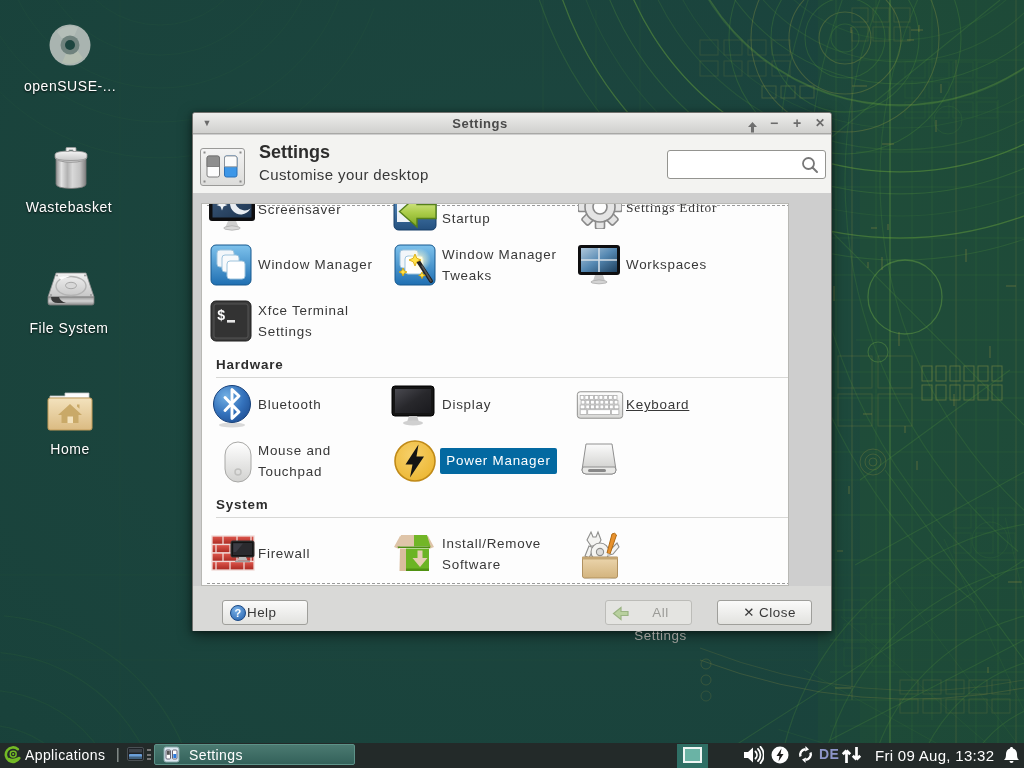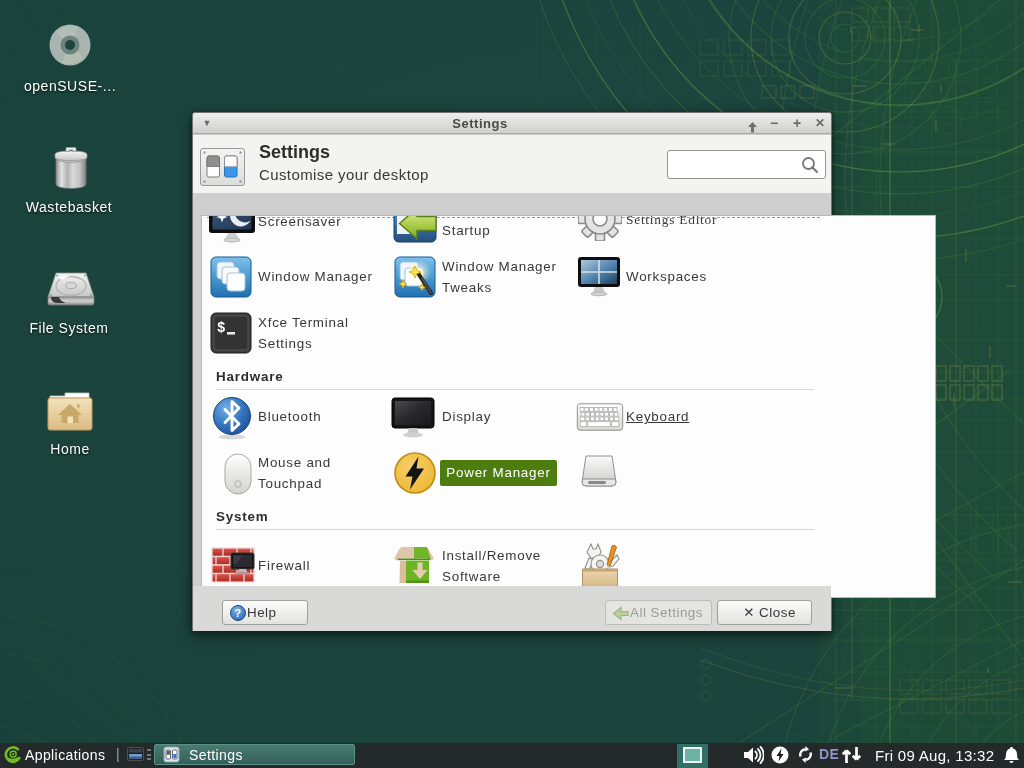--- a/index.html
+++ b/index.html
@@ -11,21 +11,21 @@
 
 #win { position:absolute; left:192px; top:112px; width:640px; height:519px; background:#cecece; border:1px solid #72726e; border-radius:3px 3px 0 0; box-shadow:0 4px 14px rgba(0,0,0,.5), 0 1px 4px rgba(0,0,0,.35); }
 #tbar { position:absolute; left:0; top:0; width:638px; height:21px; background:linear-gradient(#eeeeec,#d0d0ce); border-bottom:1px solid #a8a8a6; border-radius:2px 2px 0 0; }
 #tbar .title { position:absolute; left:0; top:3px; width:574px; text-align:center; font-weight:bold; font-size:13px; letter-spacing:0.5px; color:#4a4a4a; }
 .wbtn { position:absolute; top:0; width:22px; height:21px; color:#6b6b6b; text-align:center; font-weight:bold; }
 #hdr { position:absolute; left:0; top:22px; width:638px; height:58px; background:#f3f3f1; }
 #hicon { position:absolute; left:7px; top:13px; }
 #htitle { position:absolute; left:66px; top:7px; font-size:18px; font-weight:bold; color:#2d2d2d; }
 #hsub { position:absolute; left:66px; top:31px; font-size:15px; letter-spacing:0.4px; color:#383838; }
 #hsearch { position:absolute; left:474px; top:15px; width:159px; height:29px; background:#fff; border:1px solid #949490; border-radius:3px; }
-#list { position:absolute; left:8px; top:90px; width:735px; height:383px; background:#fdfdfd; border:1px solid #b8b8b4; overflow:hidden;margin-top:12px; }
+#list { position:absolute; left:8px; top:90px; width:588px; height:383px; background:#fdfdfd; border:1px solid #b8b8b4; overflow:hidden; }
 .dash { position:absolute; left:5px; width:613px; height:0; border-top:1px dashed #9a9a9a; }
 .sect { position:absolute; left:14px; font-size:13.4px; letter-spacing:0.8px; font-weight:bold; color:#2d2d2d; }
 .srule { position:absolute; left:14px; width:598px; height:0; border-top:1px solid #d8d8d6; }
 .it { position:absolute; font-size:13.4px; letter-spacing:0.75px; color:#383838; line-height:21px; }
 .ic { position:absolute; }
 #bbar { position:absolute; left:0; top:473px; width:638px; height:45px; background:#d9d9d7; }
 .btn { position:absolute; top:14px; height:25px; background:linear-gradient(#fbfbfa,#e2e2df); border:1px solid #9f9f9b; border-radius:3px; font-size:13.4px; letter-spacing:0.5px; color:#383838; line-height:23px; text-align:center; }
 
 #task { position:absolute; left:0; top:743px; width:1024px; height:25px; background:#232a29; color:#fff; }
 #task .txt { position:absolute; font-size:14px; letter-spacing:0.4px; color:#fff; }
@@ -547,21 +547,21 @@
     <div class="ic" style="left:192px;top:236px;"><svg width="42" height="42" viewBox="0 0 42 42">
 <defs>
               <radialGradient id="pw1" cx=".42" cy=".35" r=".75">
                 <stop offset="0" stop-color="#f6d06a"></stop>
                 <stop offset="1" stop-color="#ecb52f"></stop>
               </radialGradient>
             </defs>
 <circle cx="21" cy="21" r="20" fill="url(#pw1)" stroke="#c08a18" stroke-width="1.6"></circle>
 <path d="M24.5 4.5 L11.5 24.5 H18.5 L16 37.5 L30 16.5 H22.5 Z" fill="#141414"></path>
 </svg></div>
-    <div class="it" style="left:238px;top:244px;width:117px;height:26px;background:#4d7c0f;border-radius:2px;color:#fff;line-height:26px;text-align:center;">Power Manager</div>
+    <div class="it" style="left:238px;top:244px;width:117px;height:26px;background:#0369a1;border-radius:2px;color:#fff;line-height:26px;text-align:center;">Power Manager</div>
     <div class="ic" style="left:376px;top:236px;"><svg width="42" height="44" viewBox="0 0 42 44">
 <defs>
               <linearGradient id="rm1" x1="0" y1="0" x2="0" y2="1">
                 <stop offset="0" stop-color="#fbfbfb"></stop>
                 <stop offset=".7" stop-color="#d8d8d6"></stop>
                 <stop offset="1" stop-color="#c2c2c0"></stop>
               </linearGradient>
             </defs>
 <path d="M8 4 H34 L38 30 Q38 34 34 34 H8 Q4 34 4 30 Z" fill="url(#rm1)" stroke="#909090"></path>
 <path d="M5 27 H37 L38 30 Q38 34 34 34 H8 Q4 34 4 30 Z" fill="#e8e8e6" stroke="#909090"></path>
@@ -636,21 +636,21 @@
                 <radialGradient id="hp1" cx=".4" cy=".3" r=".8">
                   <stop offset="0" stop-color="#7ab2e8"></stop>
                   <stop offset="1" stop-color="#2a66b0"></stop>
                 </radialGradient>
               </defs>
 <circle cx="8" cy="8" r="7.5" fill="url(#hp1)" stroke="#1c4a86"></circle>
 <text x="8" y="12" font-size="11" font-weight="bold" text-anchor="middle" fill="#fff">?</text>
 </svg></span>
           <span style="position:absolute;left:24px;top:0;">Help</span>
         </div>
-    <div class="btn" id="ball" style="left:412px;width:107px;background:#e4e4e1;color:#9b9b97;border-color:#bcbcb8;">
+    <div class="btn" id="ball" style="left:412px;width:87px;background:#e4e4e1;color:#9b9b97;border-color:#bcbcb8;">
           <span style="position:absolute;left:6px;top:4px;"><svg width="18" height="17" viewBox="0 0 18 17" opacity="0.6">
 <path d="M9 2.5 V6.5 H16 V10.5 H9 V14.5 L1.5 8.5 Z" fill="#9cc473" stroke="#6a9444" stroke-width="1.2"></path>
 </svg></span>
           <span style="position:absolute;left:24px;top:0;">All Settings</span>
         </div>
     <div class="btn" id="bclose" style="left:524px;width:95px;text-indent:10px;">✕ Close</div>
   </div>
 </div>
 
 <div id="task">

